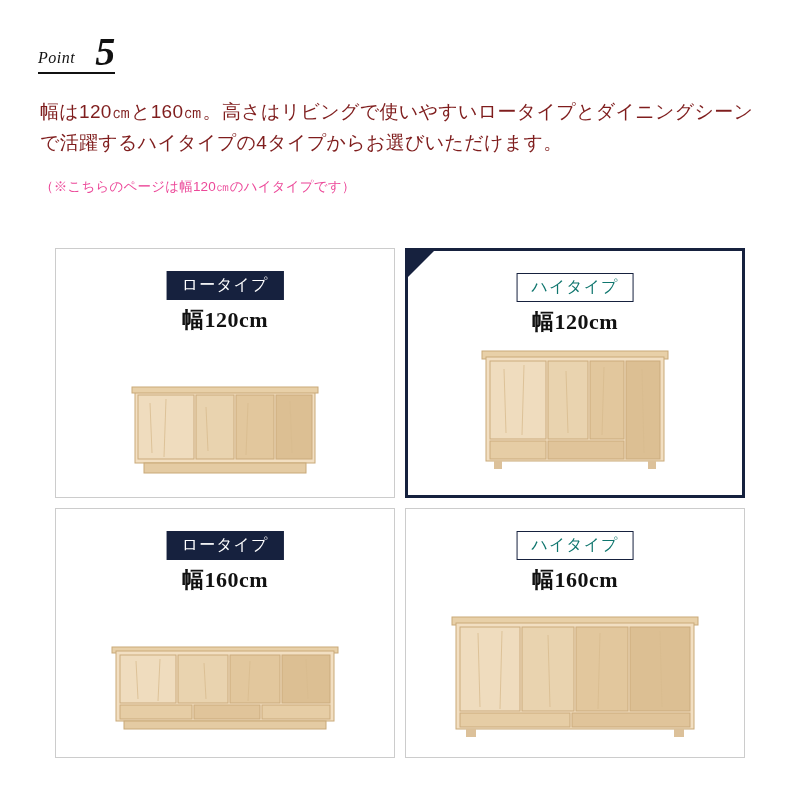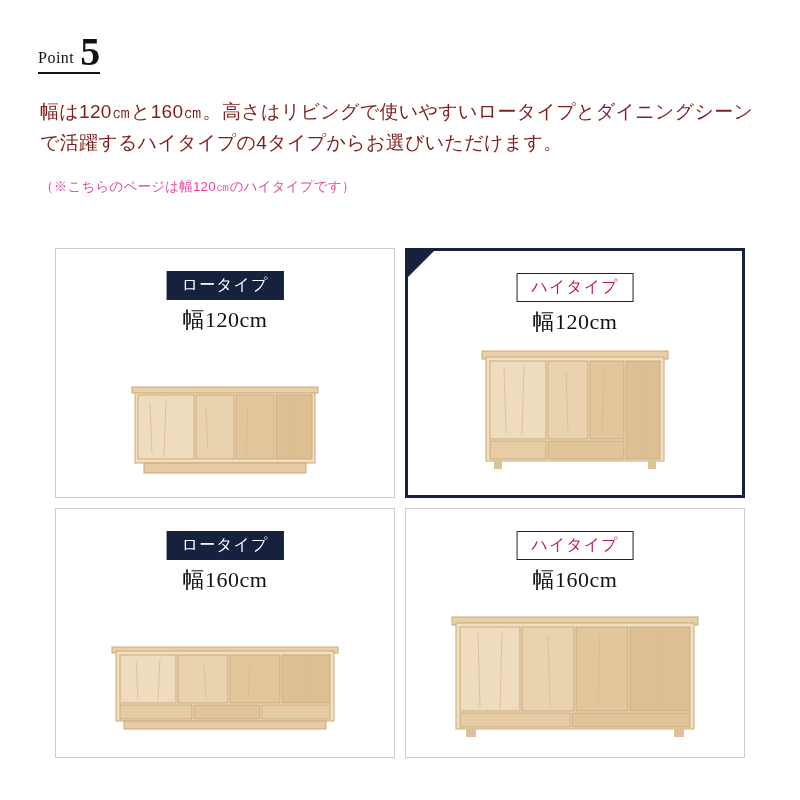--- a/index.html
+++ b/index.html
@@ -24,23 +24,24 @@
     width: 730px;
   }
   .point-line {
     display: flex;
     align-items: flex-end;
     gap: 10px;
   }
   .point-label-wrap {
     display: flex;
     align-items: baseline;
-    gap: 6px;
+    gap: 20px;
     border-bottom: 2px solid #111111;
     padding-bottom: 2px;
+    font-style: italic;
   }
   .point-word {
     font-family: "Liberation Serif", serif;
     font-size: 16px;
     letter-spacing: 0.5px;
     color: #111111;
     line-height: 1;
   }
   .point-num {
     font-family: "Liberation Serif", serif;
@@ -126,31 +127,31 @@
     white-space: nowrap;
     line-height: 1.1;
   }
   .badge.dark {
     background: #16213e;
     color: #ffffff;
     border: 1px solid #16213e;
   }
   .badge.light {
     background: #ffffff;
-    color: #be185d;
+    color: #0f766e;
     border: 1.5px solid #16213e;
   }
   .size {
     position: absolute;
     top: 56px;
     left: 50%;
     transform: translateX(-50%);
     font-family: "Liberation Serif", serif;
     font-size: 22px;
-    font-weight: normal;
+    font-weight: bold;
     letter-spacing: 0.5px;
     color: #111111;
     white-space: nowrap;
   }
 
   .figure {
     position: absolute;
     left: 0;
     right: 0;
     bottom: 0;

